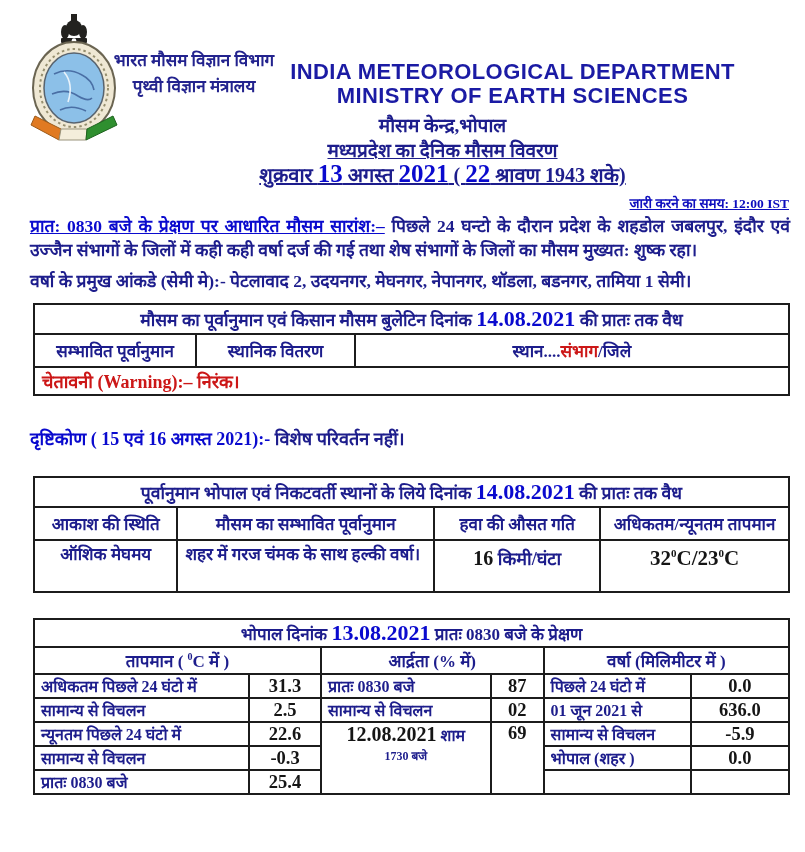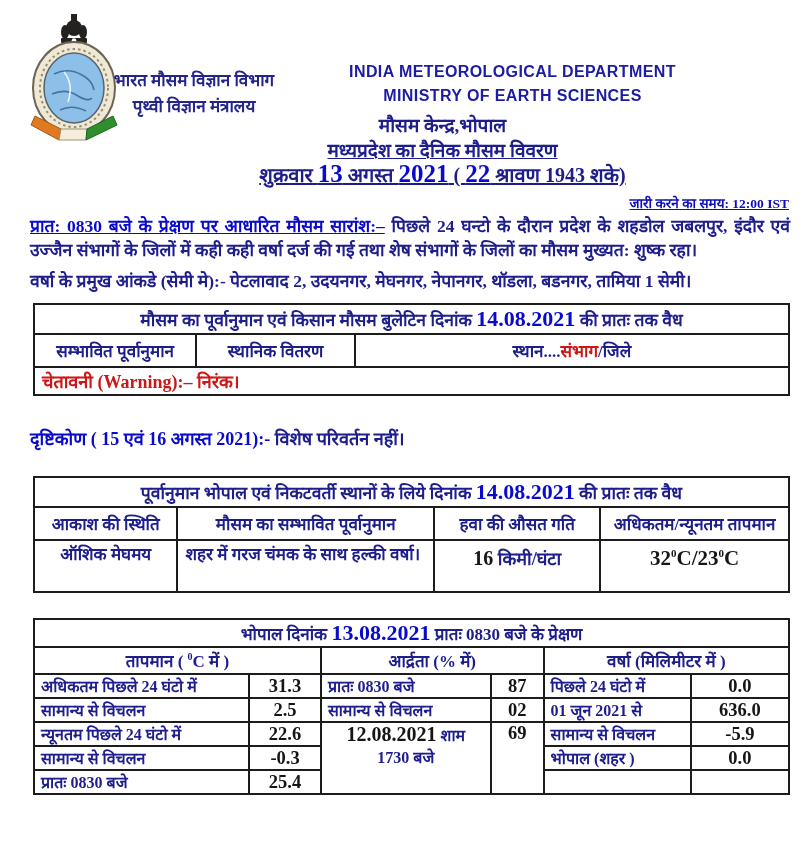--- a/index.html
+++ b/index.html
@@ -7,25 +7,25 @@
   body {
     width:805px; height:852px; overflow:hidden;
     font-family:"Liberation Serif","DejaVu Serif",serif;
     color:#1d1d8c; font-weight:bold;
   }
   .doc { position:relative; width:805px; height:852px; background:#fff; }
 
   
   .header { position:relative; height:207px; }
   .logo { position:absolute; left:30px; top:12px; width:88px; height:132px; }
-  .dept-hi { position:absolute; left:104px; top:68px; width:180px; text-align:center;
+  .dept-hi { position:absolute; left:104px; top:48px; width:180px; text-align:center;
              font-size:17px; line-height:26px; color:#23238e; }
   .dept-en { position:absolute; left:285px; top:60px; width:455px; text-align:center;
              font-family:"Liberation Sans","DejaVu Sans",sans-serif; font-weight:700;
-             font-size:16px; line-height:24px; color:#1b1ba4; letter-spacing:.4px; }
+             font-size:22px; line-height:24px; color:#1b1ba4; letter-spacing:.4px; }
   .cline { position:absolute; left:95px; right:15px; text-align:center; }
   .center-name { top:112px; font-size:19px; }
   .bulletin-title { top:137px; font-size:19px; text-decoration:underline; }
   .date-line { top:160px; font-size:20px; text-decoration:underline; }
   .date-line .bignum { font-size:25px; color:#0a0ace; }
   .issue-time { position:absolute; right:16px; top:194px; font-size:13.5px;
                 color:#0e0ebe; text-decoration:underline; }
 
   
   .para { margin:7px 15px 0 30px; text-align:justify; font-size:17.5px;
@@ -57,21 +57,21 @@
   .t3 { margin-top:25px; }
   .t3 td { font-size:16px; padding:0 6px; }
   .t3 .ttitle { font-size:17px; height:26px; }
   .t3 .ghead { text-align:center; height:27px; font-size:17px; }
   .t3 .ghead sup { font-size:10px; }
   .t3 .lrow td { height:24px; }
   .t3 .val { text-align:center; font-size:18.5px; }
   .t3 .val, .t3 .val * { color:#151515; }
   .mergecell { text-align:center; vertical-align:top; padding-top:2px; }
   .mergecell .bd { font-size:20px; color:#151515; }
-  .mergecell .l2 { font-size:16px; }
+  .mergecell .l2 { font-size:12px; }
   .valtop { vertical-align:top; padding-top:3px; }
   sup { line-height:0; }
 </style>
 </head>
 <body>
 
 <div class="doc">
 
   <div class="header">
 

